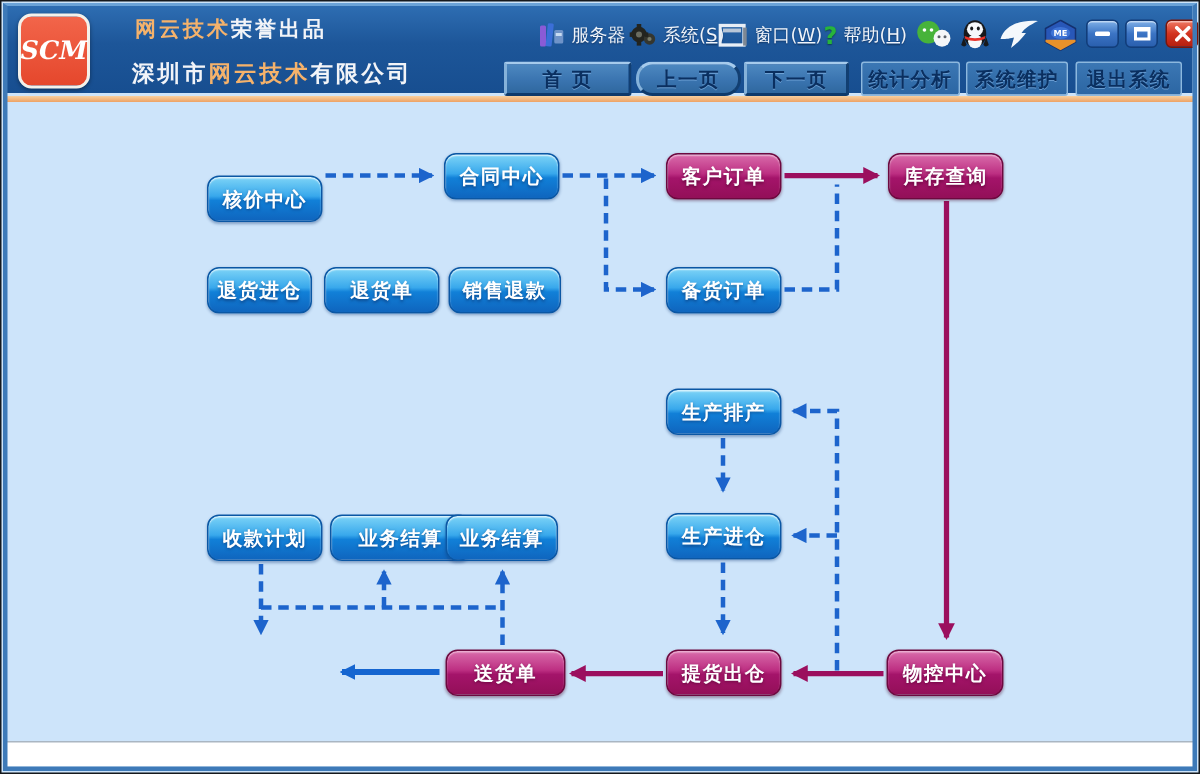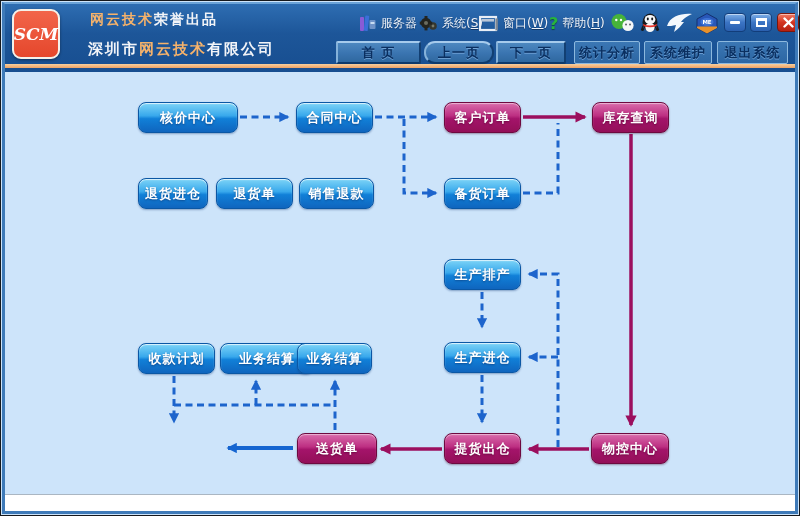--- a/index.html
+++ b/index.html
@@ -9,21 +9,21 @@
     background:#cde4fa;border:1px solid #15181c;
     font-family:"DejaVu Sans","Liberation Sans",sans-serif;
   }
   .frame::before{
     content:"";position:absolute;inset:1px;z-index:30;pointer-events:none;
     border-left:3px solid #3e7ab8;border-right:3px solid #3e7ab8;
     border-bottom:3px solid #3e7ab8;border-top:2px solid #6ba3d8;
   }
   
   .titlebar{
-    position:absolute;left:1px;right:4px;top:1px;height:70px;z-index:10;
+    position:absolute;left:1px;right:4px;top:1px;height:60px;z-index:10;
     background:linear-gradient(180deg,#2f6fb4 0%,#1d5699 45%,#174e90 100%);
   }
   .logo{
     position:absolute;left:10px;top:7px;width:48px;height:50px;
     background:linear-gradient(180deg,#f2654a,#e5472c);
     border:2px solid #f4f1ea;border-radius:9px;
     display:flex;align-items:center;justify-content:center;
     color:#fff;font-family:"DejaVu Serif","Liberation Serif",serif;
     font-style:italic;font-weight:bold;font-size:17px;letter-spacing:0px;
     box-shadow:0 1px 3px rgba(0,0,0,.4);
@@ -254,21 +254,21 @@
     </g>
     <path d="M292,447 H227" fill="none" stroke="#1565d0" stroke-width="4" marker-end="url(#ms)"></path>
     <g fill="none" stroke="#9b0f5e" stroke-width="3.5">
       <path d="M522,116 H584" marker-end="url(#mm)"></path>
       <path d="M630,133 V424" marker-end="url(#mm)"></path>
       <path d="M588,448 H528" marker-end="url(#mm)"></path>
       <path d="M441,448 H380" marker-end="url(#mm)"></path>
     </g>
   </svg>
 
-  <div class="node blue" style="left:137px;top:101px;width:100px;">核价中心</div>
+  <div class="node blue" style="left:137px;top:116px;width:77px;">核价中心</div>
   <div class="node blue" style="left:295px;top:101px;width:77px;">合同中心</div>
   <div class="node magenta" style="left:443px;top:101px;width:77px;">客户订单</div>
   <div class="node magenta" style="left:591px;top:101px;width:77px;">库存查询</div>
 
   <div class="node blue" style="left:137px;top:177px;width:70px;">退货进仓</div>
   <div class="node blue" style="left:215px;top:177px;width:77px;">退货单</div>
   <div class="node blue" style="left:298px;top:177px;width:75px;">销售退款</div>
   <div class="node blue" style="left:443px;top:177px;width:77px;">备货订单</div>
 
   <div class="node blue" style="left:443px;top:258px;width:77px;">生产排产</div>

